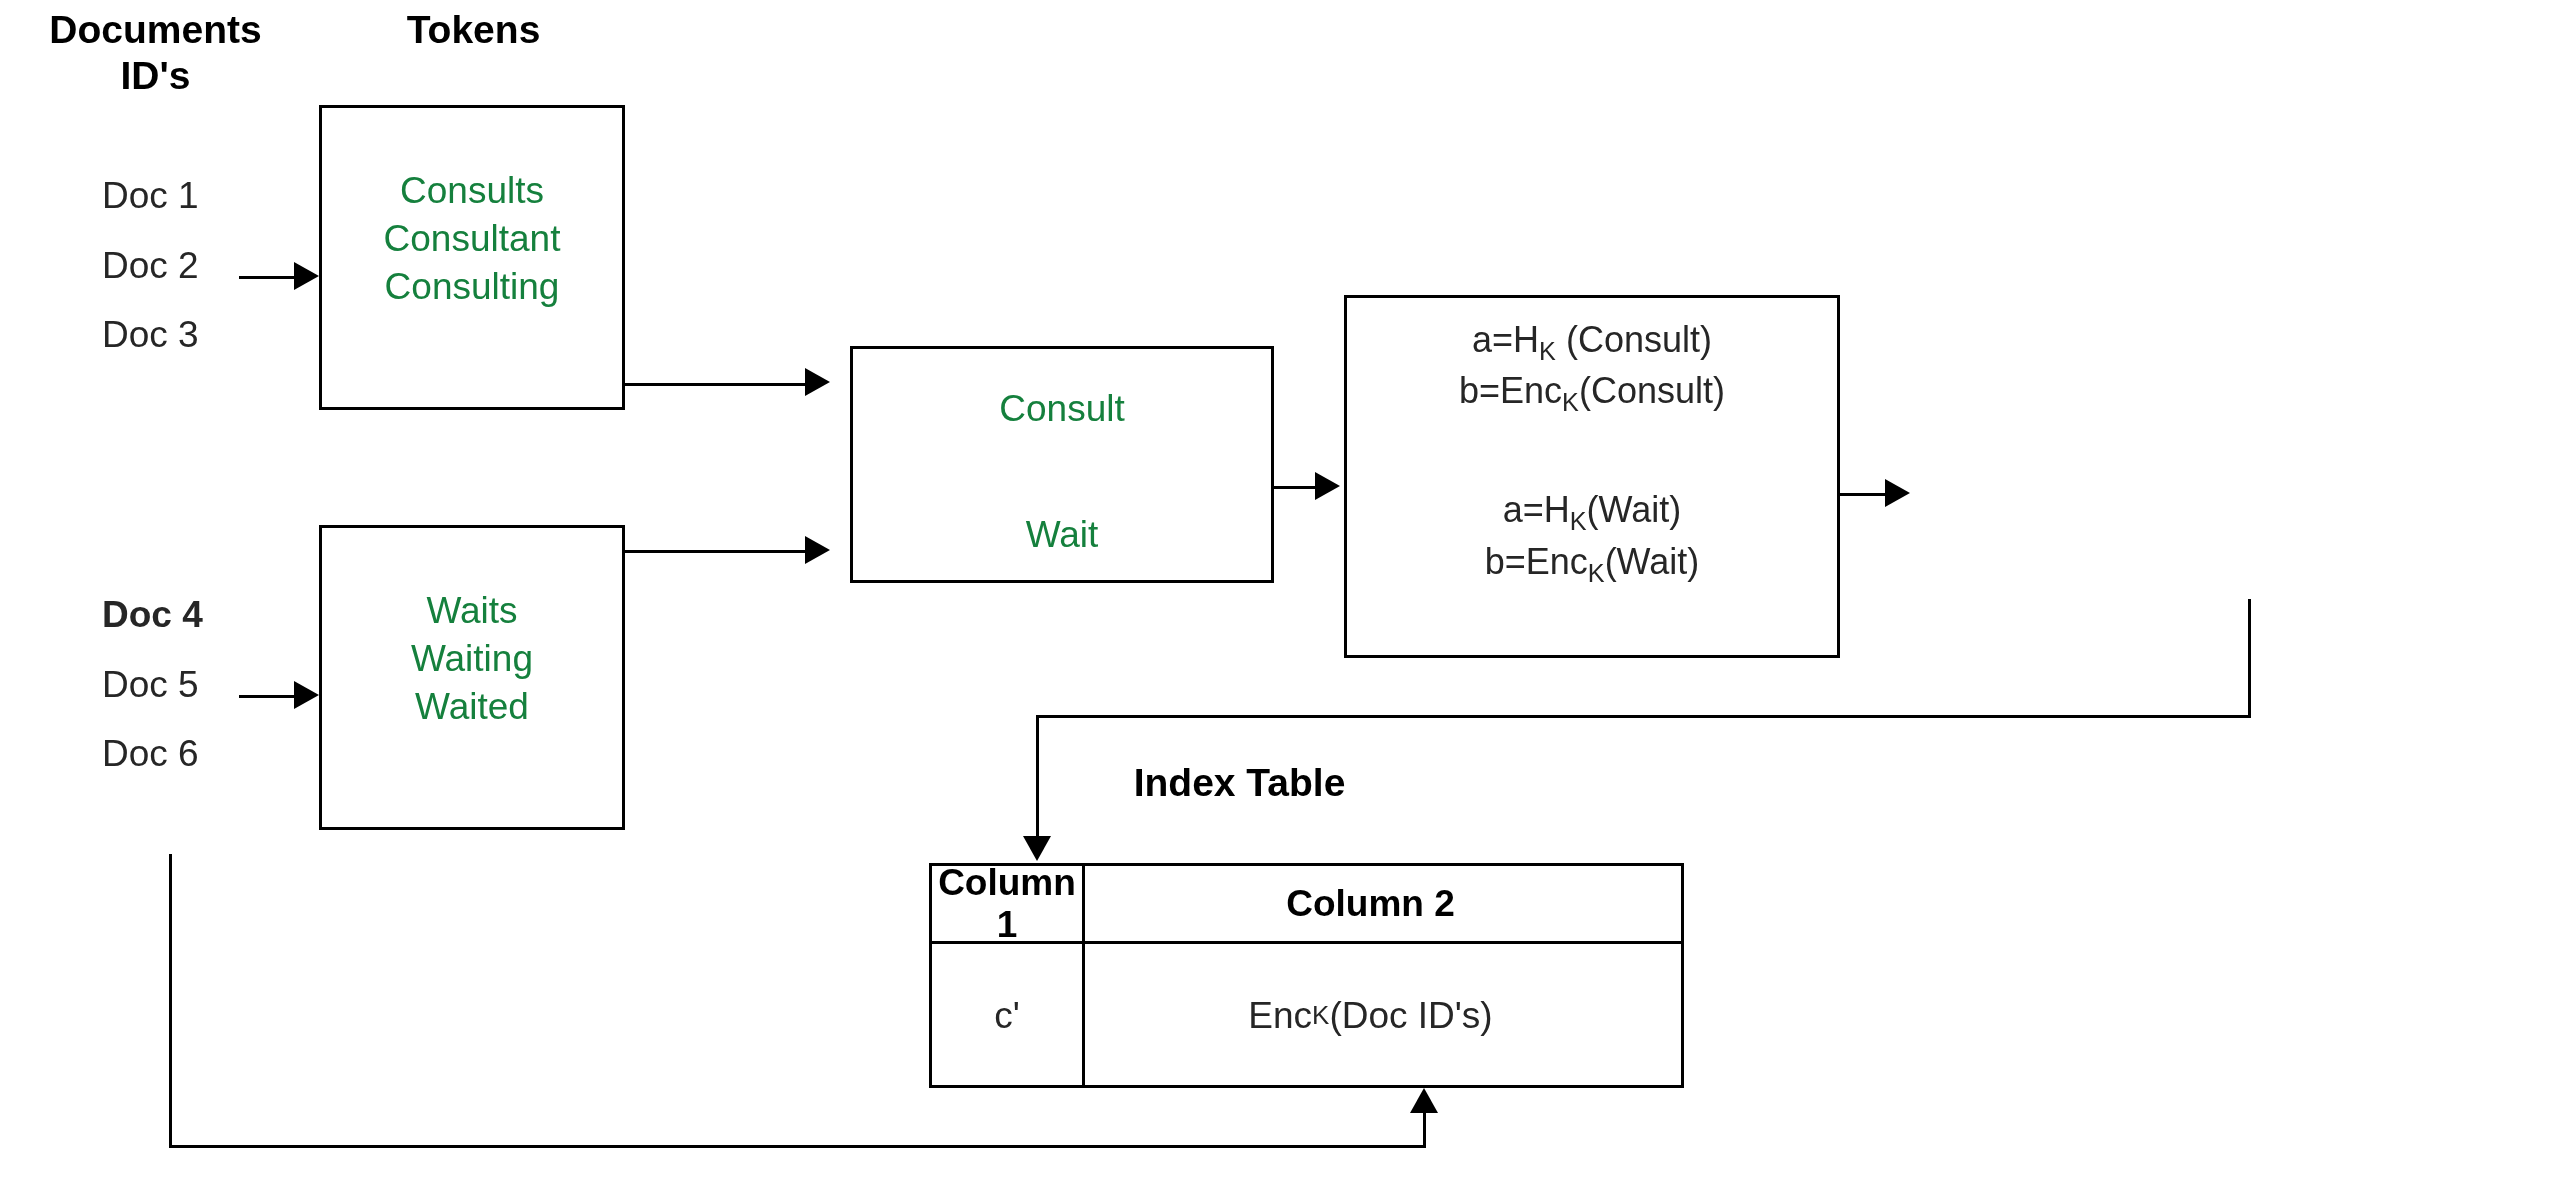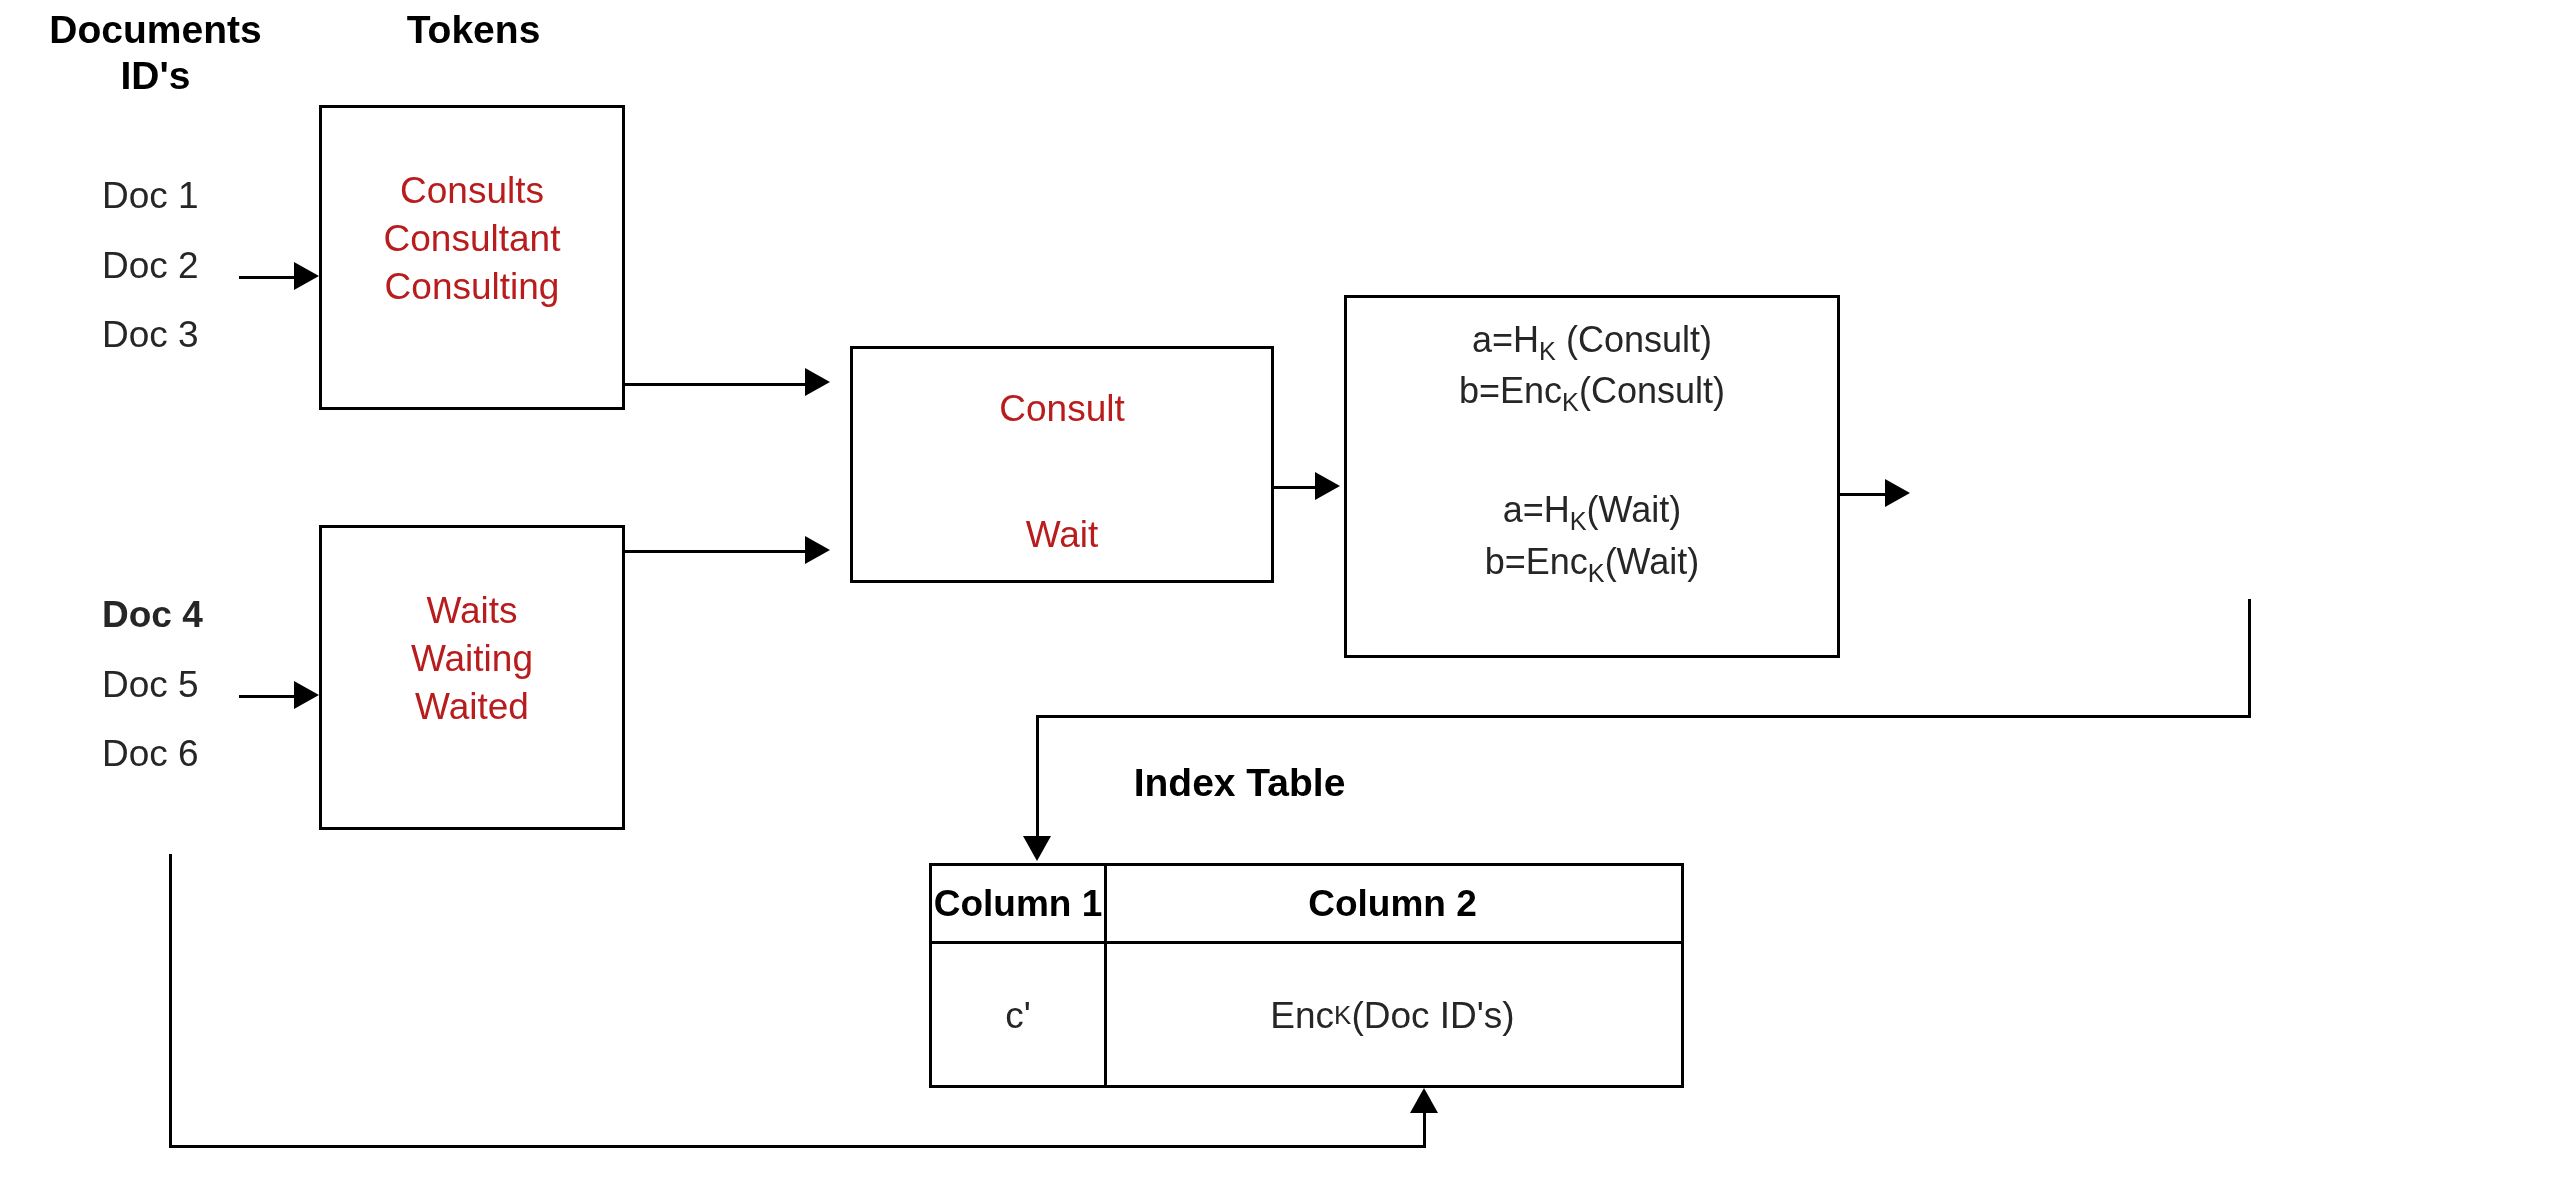--- a/index.html
+++ b/index.html
@@ -43,21 +43,21 @@
     border: 3.3px solid #000000;
     background: #ffffff;
   }
   .box-text {
     position: absolute;
     left: 0;
     right: 0;
     text-align: center;
     font-size: 37px;
     line-height: 1.30;
-    color: #b91c1c;
+    color: #15803d;
     white-space: pre-line;
   }
   .formula {
     position: absolute;
     left: 0;
     right: 0;
     text-align: center;
     font-size: 36px;
     line-height: 1.34;
     color: #262626;
@@ -86,21 +86,21 @@
   }
   .itable .tcell {
     box-sizing: border-box;
     display: flex;
     align-items: center;
     justify-content: center;
     text-align: center;
     font-size: 37px;
     color: #262626;
   }
-  .itable .tcell.c1 { width: 172px; }
+  .itable .tcell.c1 { width: 150px; }
   .itable .tcell.c2 { width: 574px; border-left: 3.3px solid #000000; }
   .itable .trow.head .tcell { height: 75px; font-weight: bold; color: #000; }
   .itable .trow.body .tcell { height: 143px; }
   .itable sub { font-size: 0.70em; vertical-align: -0.30em; }
 
   
   .hline {
     position: absolute;
     height: 0;
     border-top: 3.3px solid #000000;

